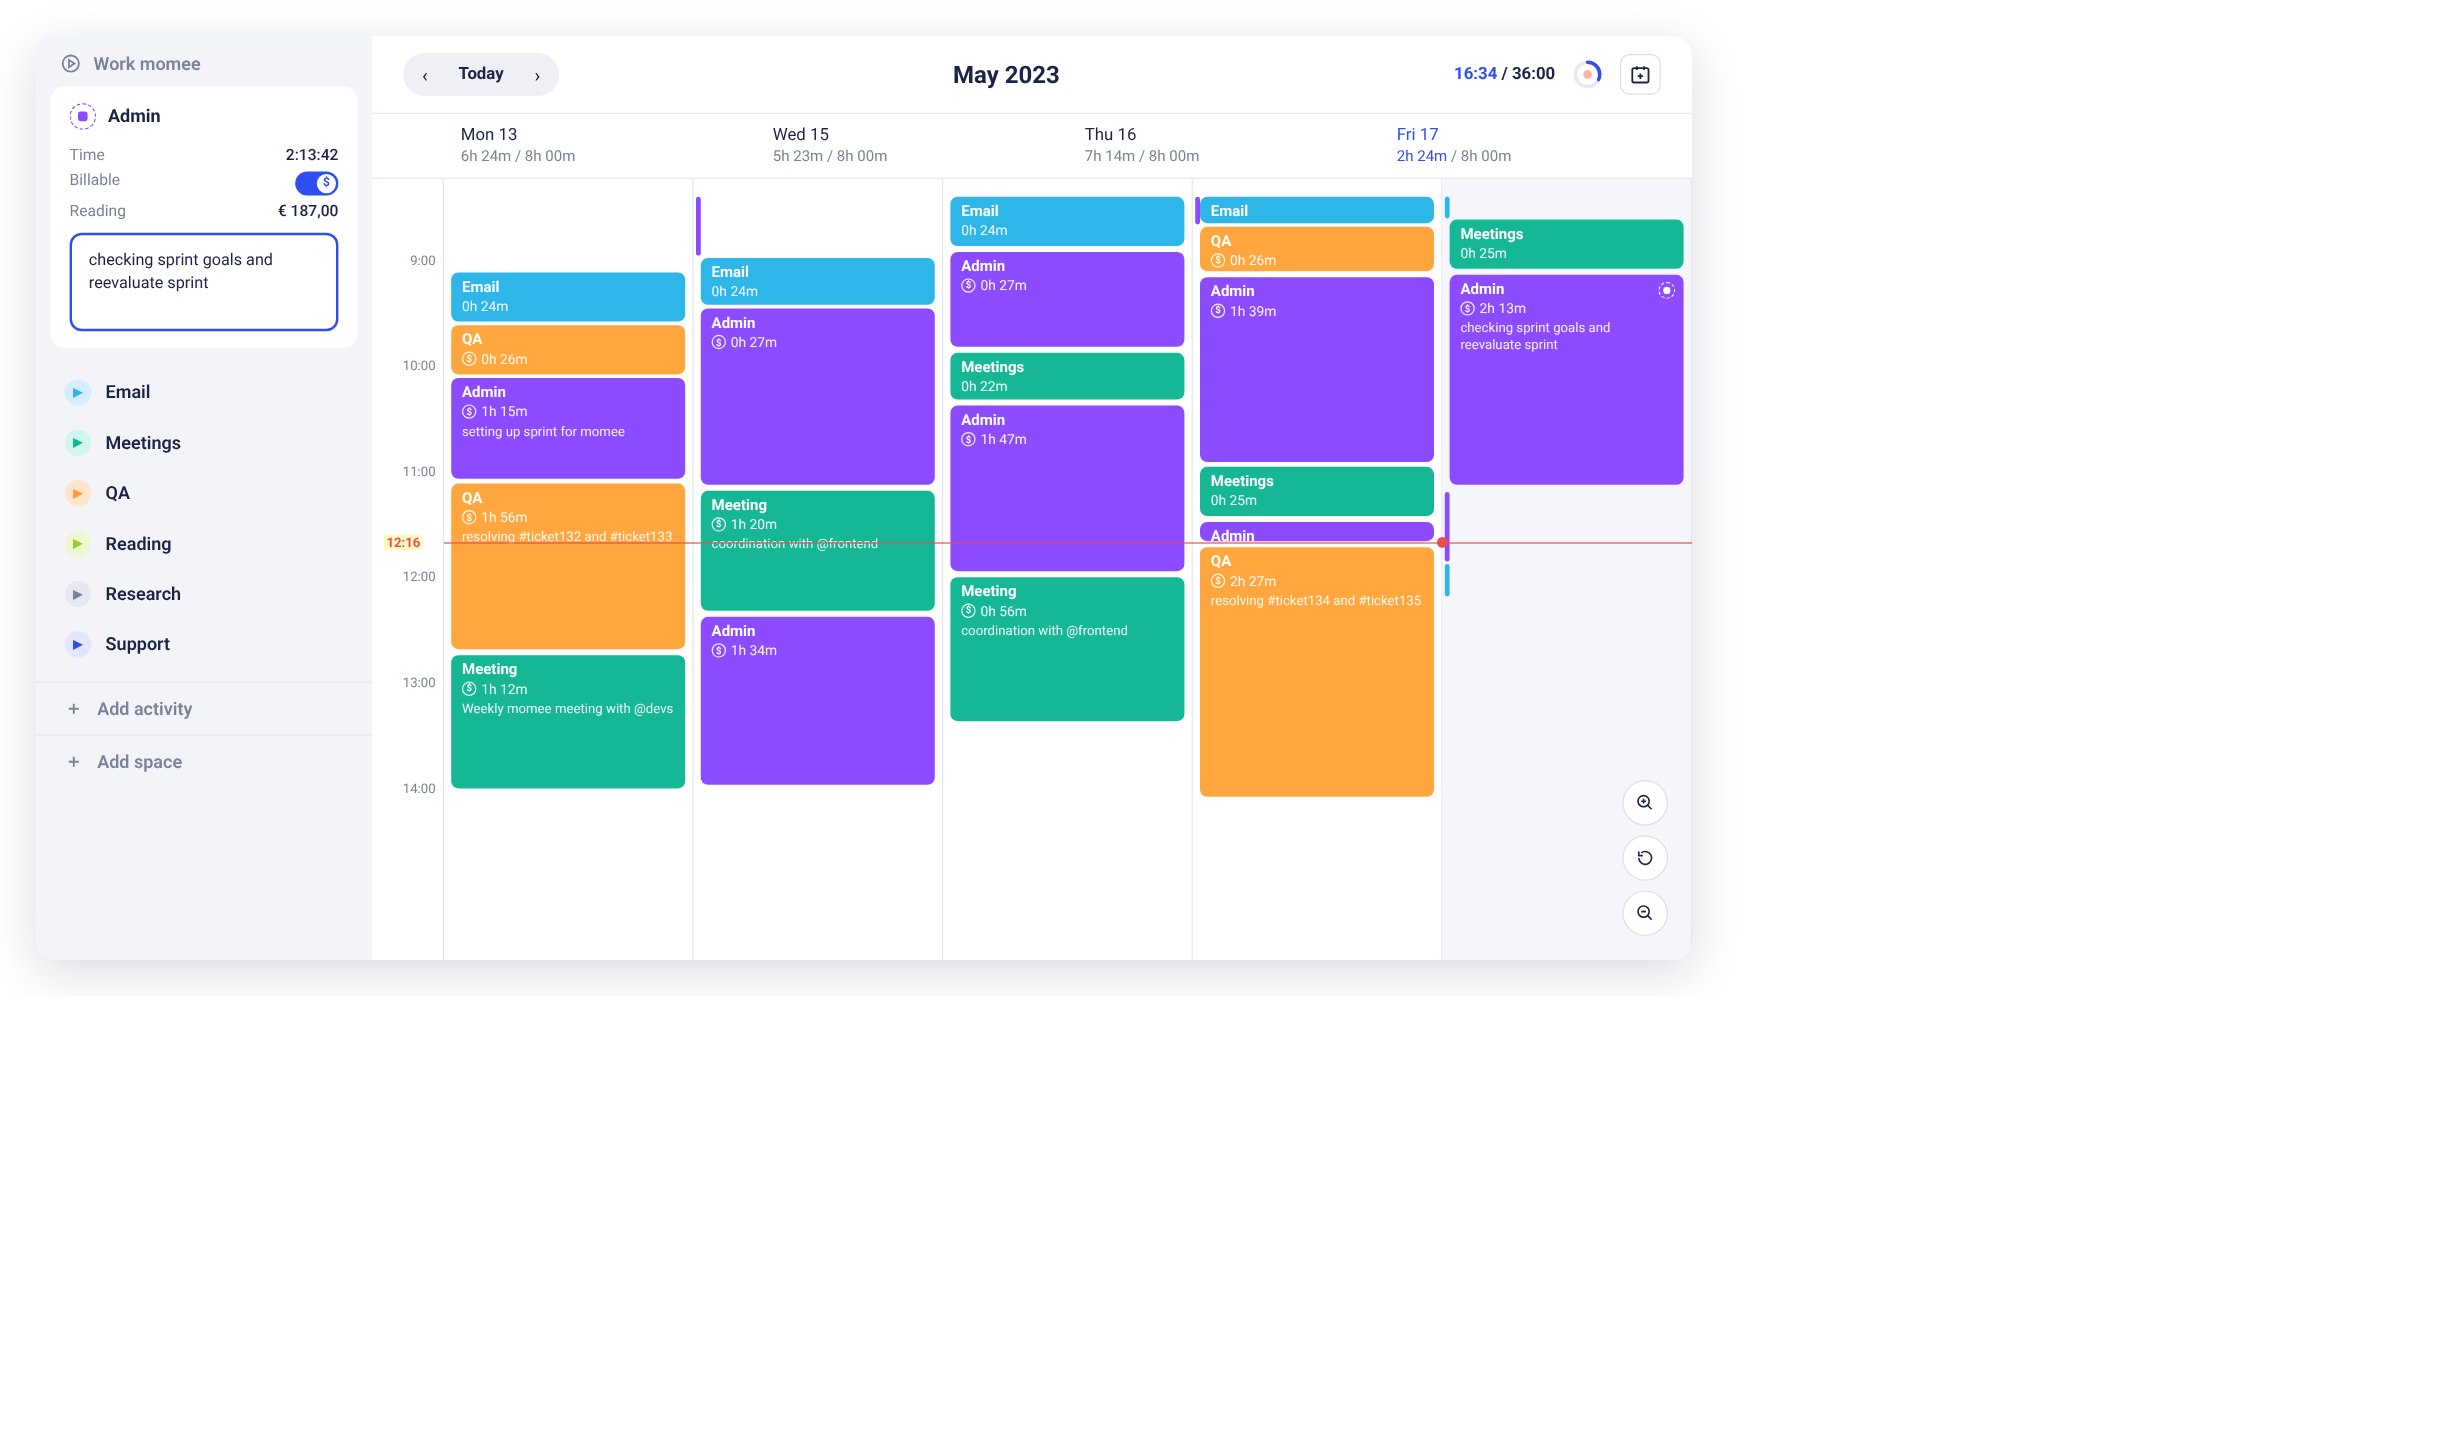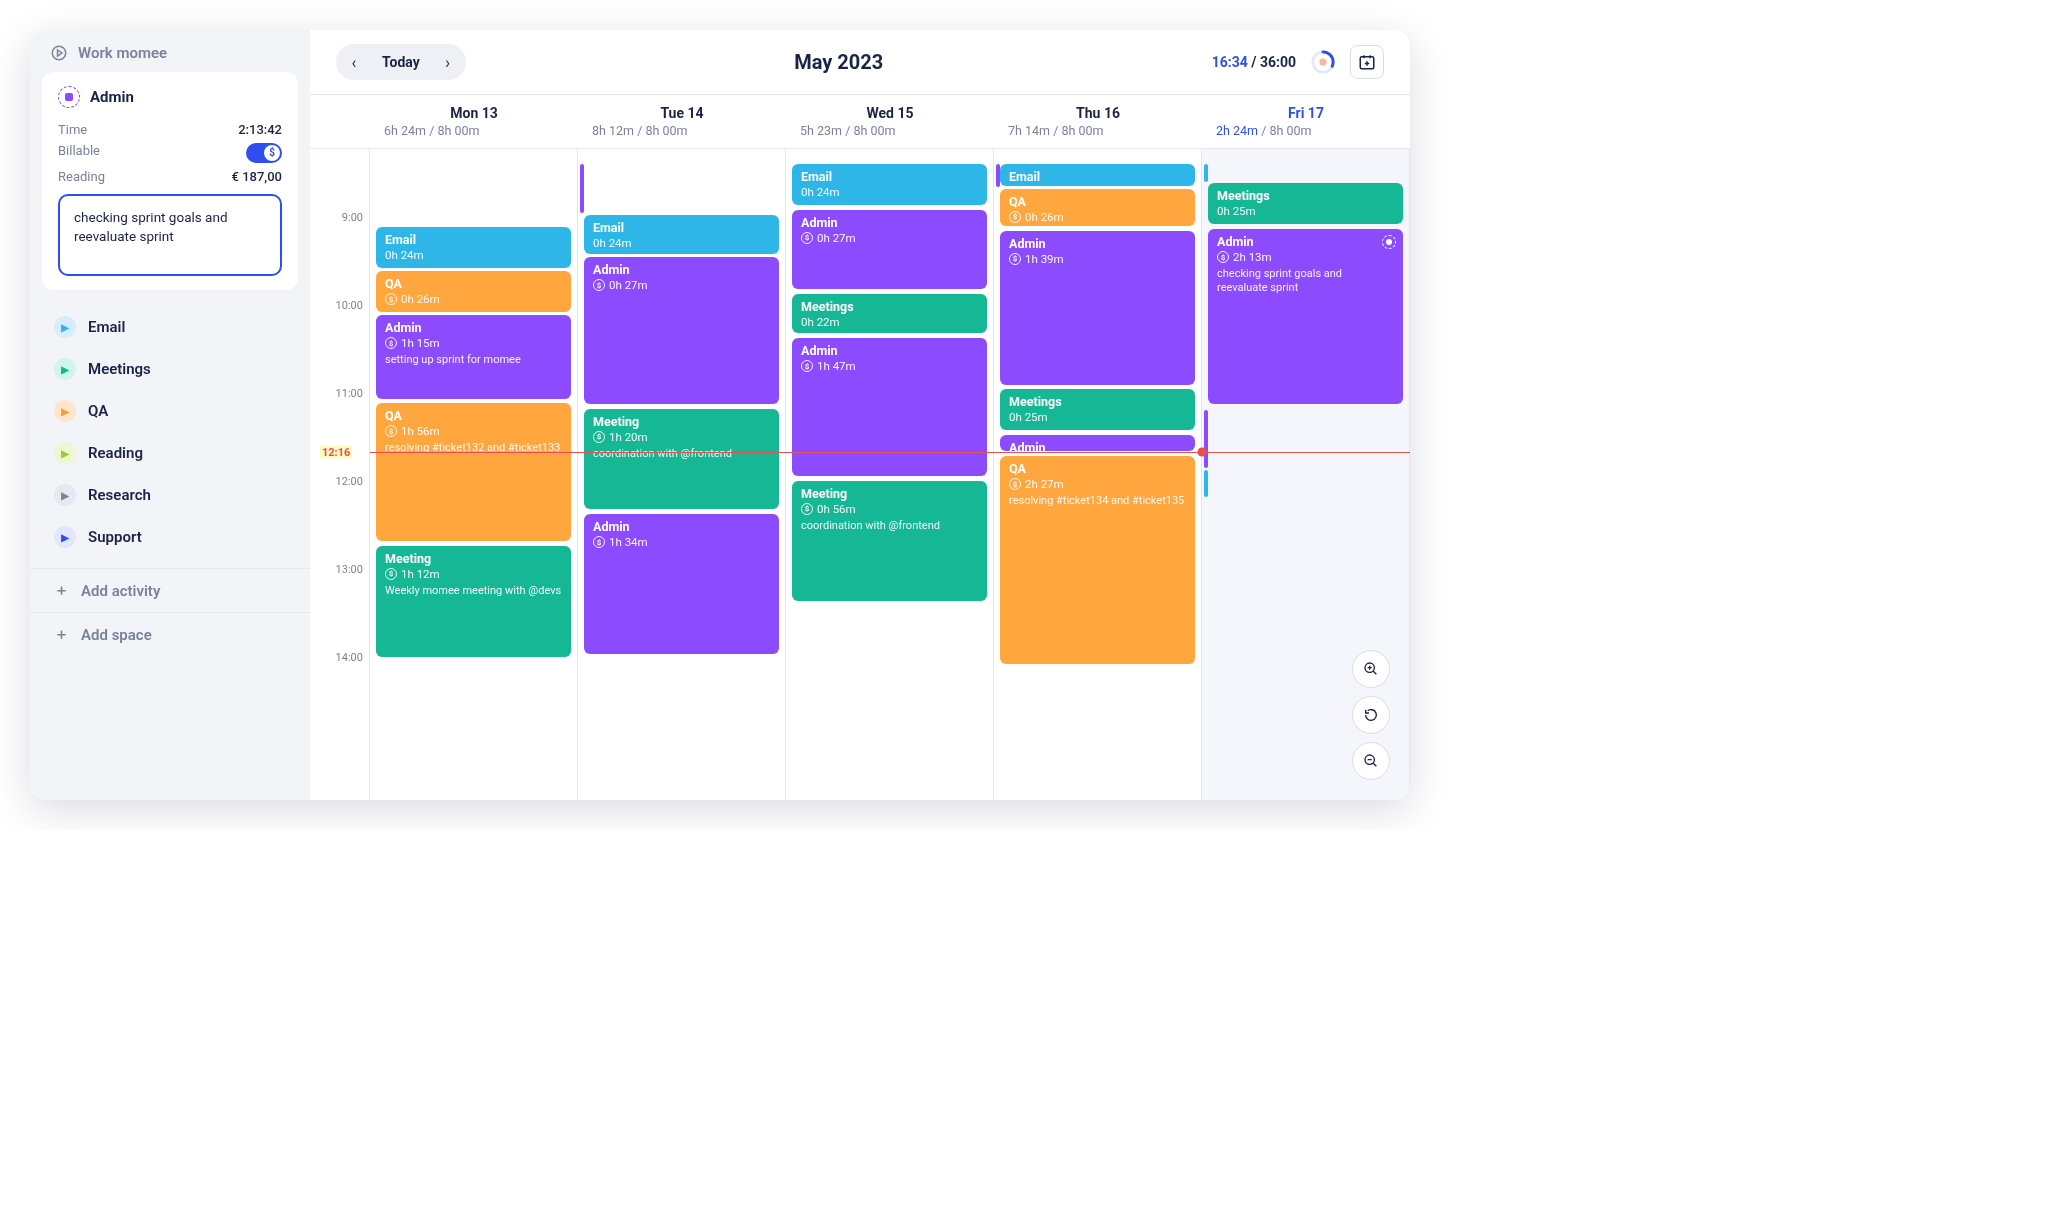--- a/index.html
+++ b/index.html
@@ -38,21 +38,21 @@
 .timer { font-size: 14px; font-weight: 700; }
 .timer .cur { color: #2f4ef0; }
 .timer .sep { color: #1b2447; }
 .timer .tot { color: #1b2447; }
 .ring { width: 26px; height: 26px; }
 .cal-btn { width: 34px; height: 34px; border: 1px solid #d8dde8; border-radius: 8px; display: flex; align-items: center; justify-content: center; cursor: pointer; color: #1b2447; }
 
 .days-head { display: flex; border-bottom: 1px solid #e4e7ef; border-top: 1px solid #e4e7ef; }
 .gutter-head { width: 60px; }
 .day-head { flex: 1; padding: 10px 14px; }
-.day-head .d { font-weight: 700; font-size: 14px; color: #1b2447; text-align: center; }
+.day-head .d { font-weight: 400; font-size: 14px; color: #1b2447; }
 .day-head .s { font-size: 12.5px; color: #7a839a; margin-top: 2px; }
 .day-head.today .d, .day-head.today .s .cur { color: #2f4ef0; }
 
 .grid { flex: 1; display: flex; position: relative; overflow: hidden; }
 .gutter { width: 60px; position: relative; border-right: 1px solid #e4e7ef; font-size: 11px; color: #7a839a; text-align: right; padding-right: 6px; }
 .gutter .tick { position: absolute; right: 6px; transform: translateY(-50%); }
 .col { flex: 1; position: relative; border-right: 1px solid #e4e7ef; }
 .col.today { background: #f4f6fb; }
 
 .ev { position: absolute; left: 6px; right: 6px; border-radius: 6px; padding: 5px 9px; color: #fff; font-size: 12px; overflow: hidden; }
@@ -171,24 +171,20 @@
       </div>
     </div>
 
     <div class="days-head" id="days-head">
         <div class="gutter-head"></div>
         <div class="day-head">
           <div class="d">Mon 13</div>
           <div class="s"><span class="cur">6h 24m</span> / 8h 00m</div>
         </div>
         <div class="day-head">
-          <div class="d">Tue 14</div>
-          <div class="s"><span class="cur">8h 12m</span> / 8h 00m</div>
-        </div>
-        <div class="day-head">
           <div class="d">Wed 15</div>
           <div class="s"><span class="cur">5h 23m</span> / 8h 00m</div>
         </div>
         <div class="day-head">
           <div class="d">Thu 16</div>
           <div class="s"><span class="cur">7h 14m</span> / 8h 00m</div>
         </div>
         <div class="day-head today">
           <div class="d">Fri 17</div>
           <div class="s"><span class="cur">2h 24m</span> / 8h 00m</div>

